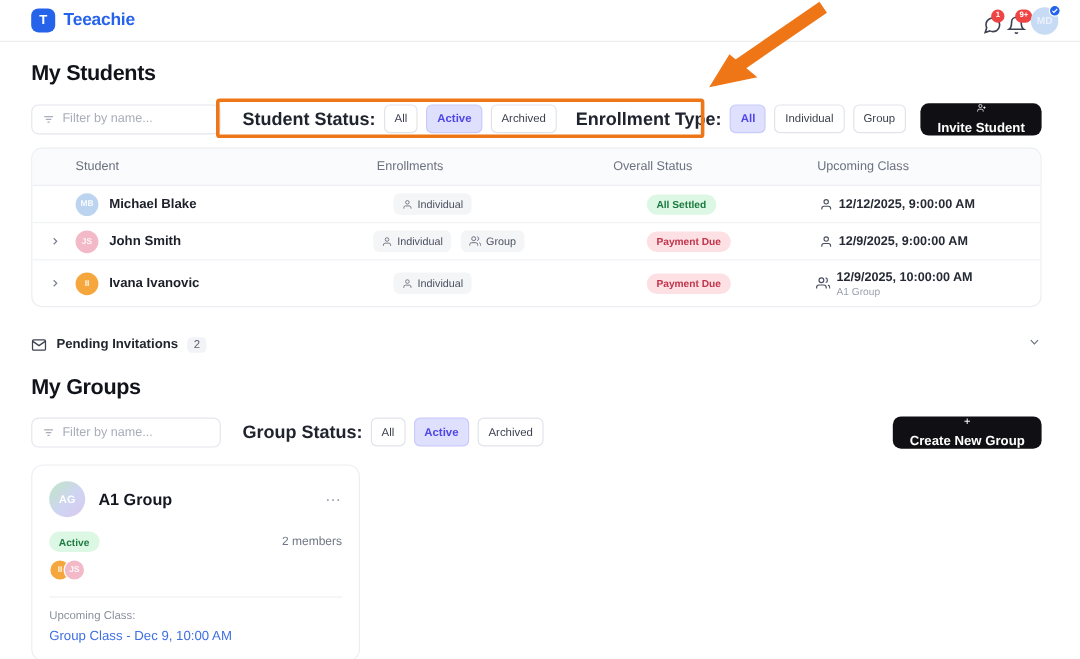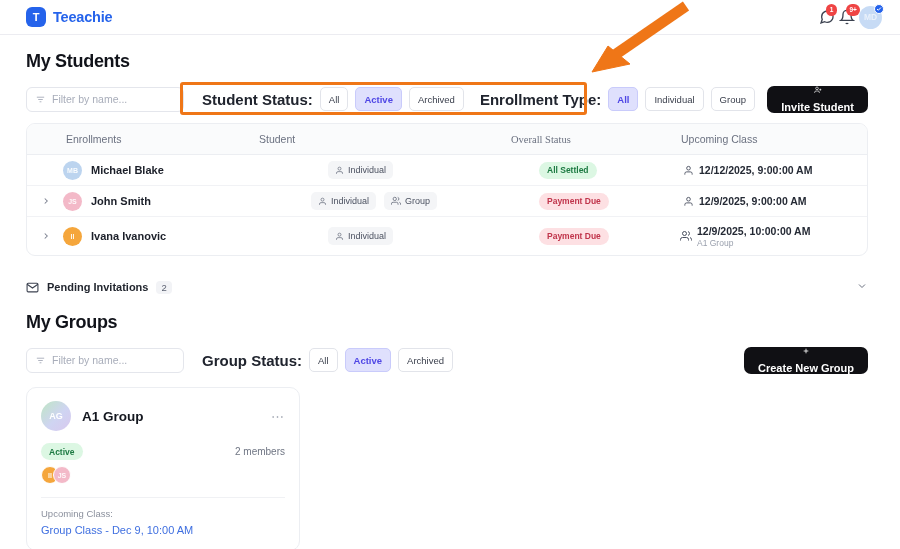--- a/index.html
+++ b/index.html
@@ -24,21 +24,21 @@
   .logo-box {
     width: 20px; height: 20px; border-radius: 6px;
     background: #2563eb; color: #fff;
     font-size: 11px; font-weight: bold;
     display: flex; align-items: center; justify-content: center;
   }
   .brand-name { color: #2563eb; font-size: 14.5px; font-weight: bold; letter-spacing: -.2px; }
   .nav-links { display: flex; align-items: center; gap: 18px; margin-left: 24px; }
   .nav-link { font-size: 11px; color: #8a8f9e; cursor: pointer; }
   .nav-link.active { color: #16181f; font-weight: bold; }
-  .nav-right { margin-left: auto; display: flex; align-items: center; gap: 4px; }
+  .nav-right { margin-left: auto; display: flex; align-items: flex-end; gap: 4px; }
   .icon-wrap { position: relative; width: 16px; height: 16px; cursor: pointer; }
   .badge-dot {
     position: absolute; top: -5px; left: 7px;
     background: #ef4444; color: #fff;
     font-size: 6.5px; font-weight: bold; line-height: 1;
     border-radius: 999px; padding: 2.5px 3.5px; min-width: 11px;
     text-align: center;
   }
   .avatar-nav {
     position: relative; width: 23px; height: 23px; border-radius: 50%;
@@ -110,21 +110,21 @@
   .tbody-row { border-bottom: 1px solid #f1f2f5; height: 31px; }
   .tbody-row:last-child { border-bottom: none; }
   .c-exp { width: 22px; flex: none; display: flex; align-items: center; }
   .c-student { width: 248px; flex: none; display: flex; align-items: center; gap: 9px; }
   .c-enroll { width: 196px; flex: none; display: flex; align-items: center; gap: 8px; justify-content: flex-start; }
   .c-status { width: 168px; flex: none; display: flex; align-items: center; }
   .c-class { flex: 1; display: flex; align-items: center; gap: 5px; }
 
   .thead .c-student { padding-left: 22px; }
   .thead .c-enroll { padding-left: 25px; }
-  .thead .c-status { padding-left: 26px; font-family: Liberation Serif, serif; }
+  .thead .c-status { padding-left: 26px; }
   .thead .c-class { padding-left: 28px; }
 
   .av {
     width: 19px; height: 19px; border-radius: 50%;
     display: flex; align-items: center; justify-content: center;
     font-size: 7px; font-weight: bold; color: rgba(255,255,255,.9);
     flex: none;
   }
   .stu-name { font-size: 11px; font-weight: bold; color: #1b1f29; }
 
@@ -250,22 +250,22 @@
             <circle cx="9" cy="7" r="4"></circle>
           <line x1="19" y1="8" x2="19" y2="14"></line>
             <line x1="22" y1="11" x2="16" y2="11"></line>
         </svg>
         <span>Invite Student</span>
       </button>
     </div>
 
     <div class="table-card">
       <div class="trow thead">
+        <div class="cell c-student">Student</div>
         <div class="cell c-enroll">Enrollments</div>
-        <div class="cell c-student">Student</div>
         <div class="cell c-status">Overall Status</div>
         <div class="cell c-class">Upcoming Class</div>
       </div>
 
       <div class="trow tbody-row">
         <div class="c-exp"></div>
         <div class="c-student">
           <div class="av" style="background:#bcd4ef">MB</div>
           <span class="stu-name">Michael Blake</span>
         </div>

